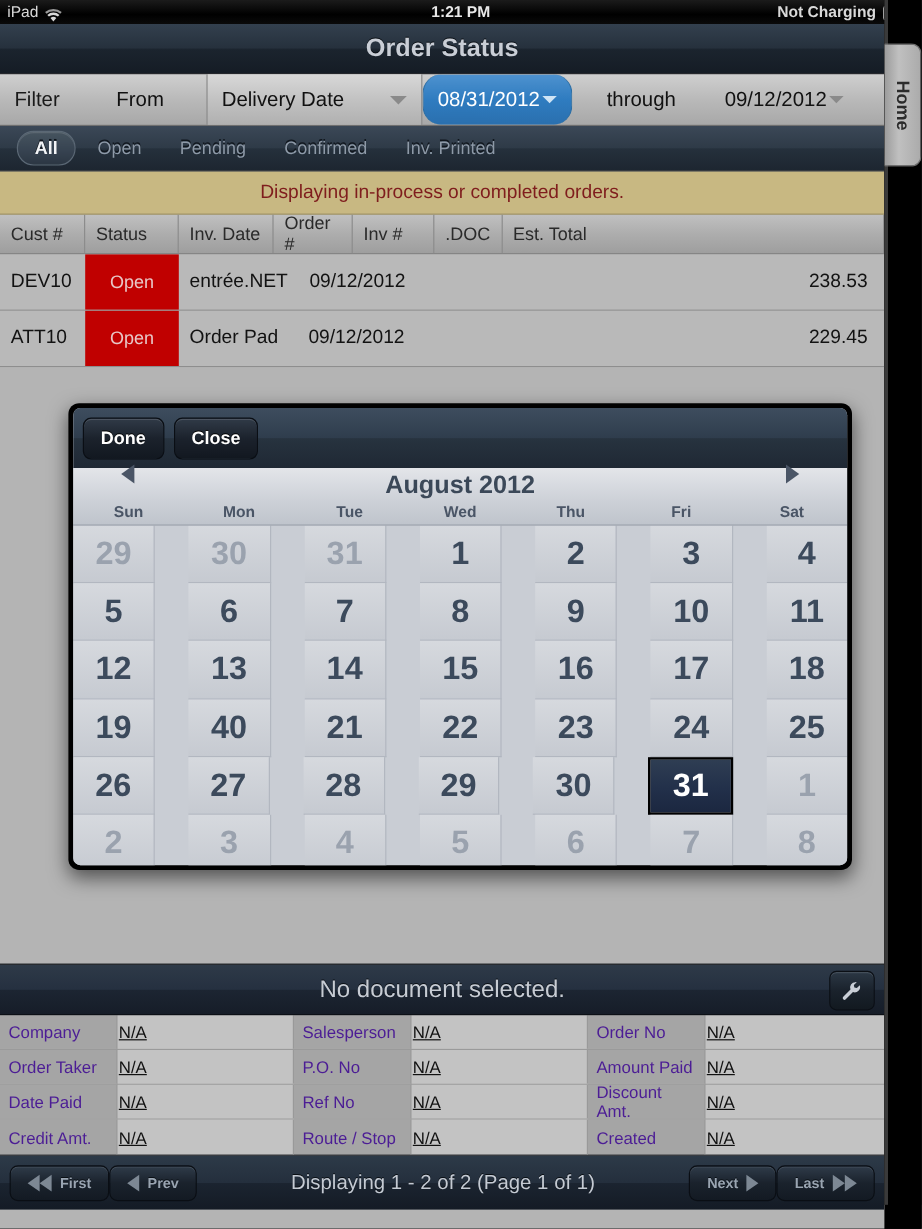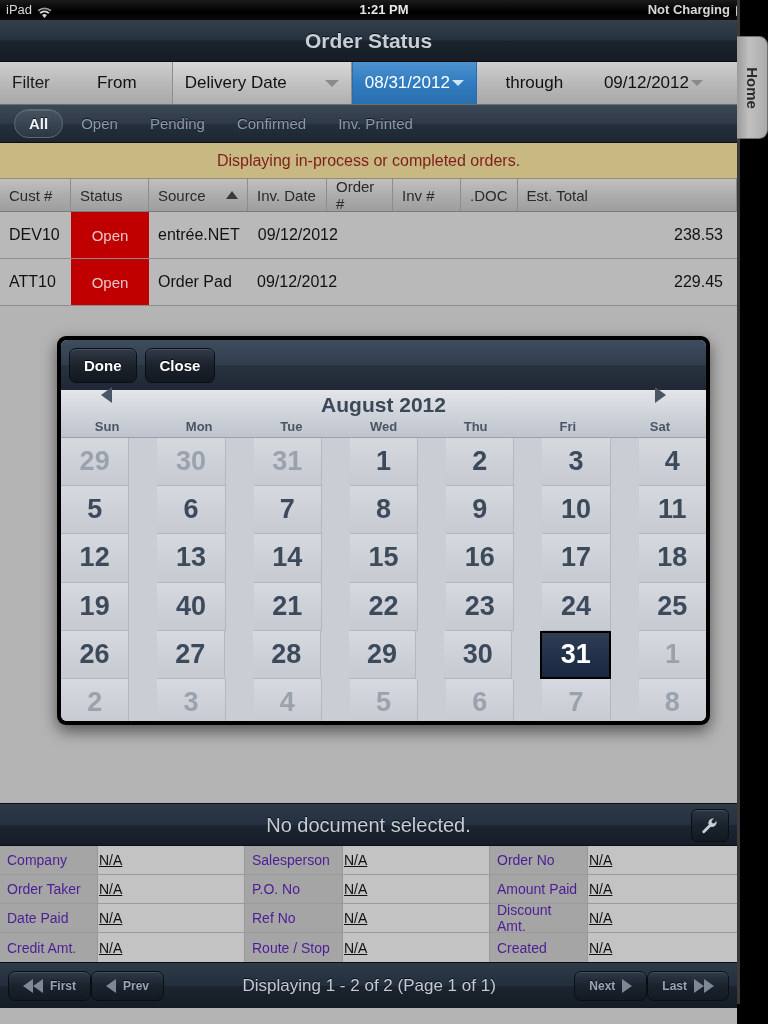--- a/index.html
+++ b/index.html
@@ -43,21 +43,21 @@
     border-bottom:1px solid #6f6f6f; font-size:17px; color:#111; }
   .filterbar .cell { display:flex; align-items:center; padding:0 12px; }
   .fb-label { color:#1a1a1a; }
   .fb-select { position:relative; min-width:180px; justify-content:flex-start;
     background:linear-gradient(#d8d8d8,#c2c2c2 50%,#b0b0b0);
     border-left:1px solid #8d8d8d; border-right:1px solid #8d8d8d; }
   .caret { width:0;height:0;border-left:7px solid transparent;border-right:7px solid transparent;
     border-top:7px solid #8a8a8a; margin-left:auto; }
   .caret.small { border-left-width:6px;border-right-width:6px;border-top-width:6px; margin-left:2px; }
   .fb-from { justify-content:center; flex:0 0 110px; }
-  .fb-date { justify-content:flex-start; padding:0 8px; }
+  .fb-date { justify-content:flex-start; padding:0 8px;border-radius:16px; }
   .fb-date.active { background:linear-gradient(#4e92cf,#2f7cc0 50%,#2a6fae); color:#fff;
     border-left:1px solid #2b6ea5; border-right:1px solid #2b6ea5; }
   .fb-date.active .caret { border-top-color:#cfe4f5; }
   .fb-through { justify-content:center; flex:0 0 115px; }
 
   
   .tabbar { height:38px; display:flex; align-items:center; gap:4px; padding:0 14px;
     background:linear-gradient(#3b4857,#2e3a47 50%,#25303c 51%,#1d2630);
     border-bottom:1px solid #0c1016; }
   .tab { font-size:15px; color:#8e9aa8; padding:5px 14px; border-radius:14px; text-shadow:0 -1px 0 #10161d; }
@@ -220,24 +220,20 @@
       <div class="tab">Pending</div>
       <div class="tab">Confirmed</div>
       <div class="tab">Inv. Printed</div>
     </div>
 
     <div class="notice">Displaying in-process or completed orders.</div>
 
     <div class="grid-head">
       <div class="th c-cust">Cust #</div>
       <div class="th c-status">Status</div>
-      <div class="th c-source">
-        <span>Source</span>
-        <span class="sort-asc"></span>
-      </div>
       <div class="th c-invdate">Inv. Date</div>
       <div class="th c-order">Order #</div>
       <div class="th c-inv">Inv #</div>
       <div class="th c-doc">.DOC</div>
       <div class="th c-est">Est. Total</div>
     </div>
 
     <div class="grid-row">
       <div class="td c-cust">DEV10</div>
       <div class="td c-status status-cell">Open</div>

